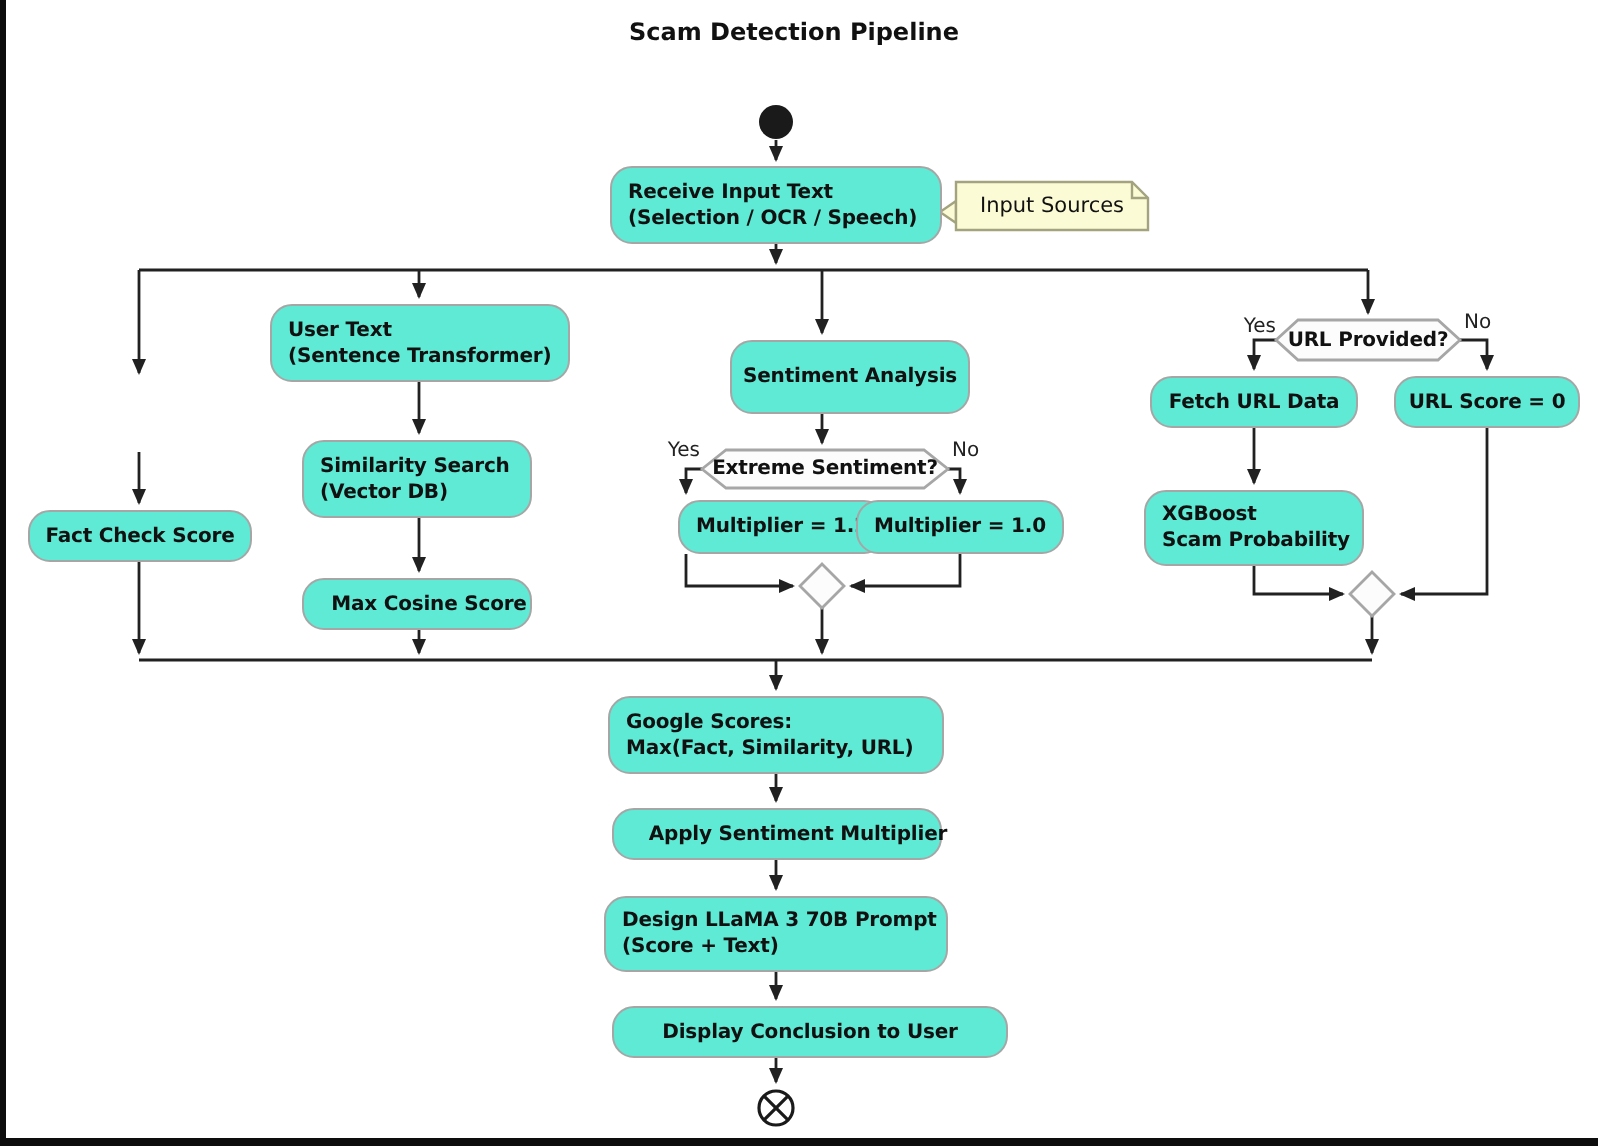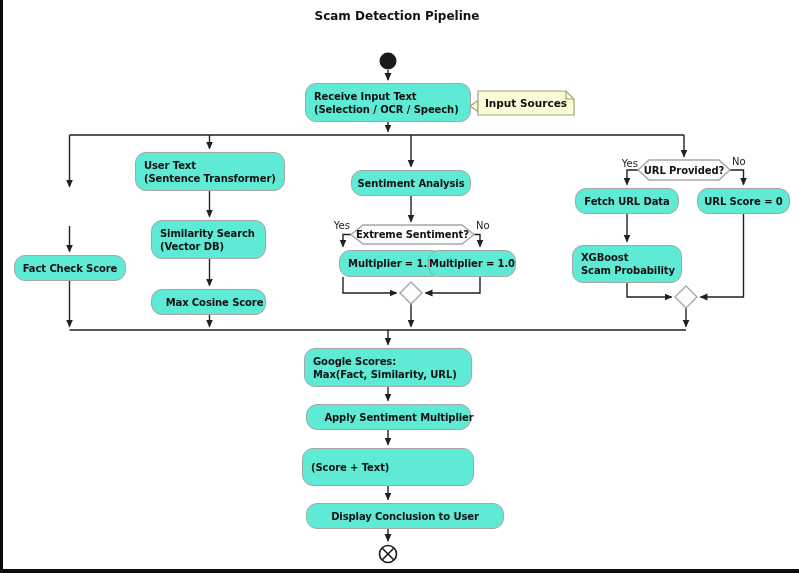--- a/index.html
+++ b/index.html
@@ -26,32 +26,32 @@
     position:absolute;display:flex;align-items:center;justify-content:center;
     font-size:10px;font-weight:bold;white-space:nowrap;letter-spacing:-0.1px;
   }
   .edgelabel{
     position:absolute;font-size:10px;font-weight:normal;color:#222;white-space:nowrap;
   }
   .edgelabel.right{text-align:right;}
   .notelabel{
     position:absolute;left:478px;top:91px;width:96px;height:24px;
     display:flex;align-items:center;justify-content:center;
-    font-size:10.5px;font-weight:bold;white-space:nowrap;
+    font-size:10.5px;font-weight:normal;white-space:nowrap;
   }
   
   #n-receive{left:305px;top:83px;width:166px;height:39px;}
   #n-google{left:8px;top:190px;width:123px;height:36px;}
   #n-factscore{left:14px;top:255px;width:112px;height:26px;}
   #n-embed{left:135px;top:152px;width:150px;height:39px;}
   #n-similarity{left:151px;top:220px;width:115px;height:39px;}
   #n-maxcos{left:151px;top:289px;width:115px;height:26px;padding-left:20px;}
-  #n-sentiment{left:351px;top:170px;width:120px;height:26px;}
+  #n-sentiment{left:365px;top:170px;width:120px;height:37px;}
   #n-mult12{left:291px;top:250px;width:104px;height:27px;margin-left:48px;}
-  #n-mult10{left:428px;top:250px;width:88px;height:27px;}
+  #n-mult10{left:428px;top:250px;width:104px;height:27px;}
   #n-fetch{left:575px;top:188px;width:104px;height:26px;}
   #n-urlscore{left:697px;top:188px;width:93px;height:26px;}
   #n-xgboost{left:572px;top:245px;width:110px;height:38px;}
   #n-combine{left:304px;top:348px;width:168px;height:39px;}
   #n-apply{left:306px;top:404px;width:165px;height:26px;padding-left:29px;}
   #n-design{left:302px;top:448px;width:172px;height:38px;}
   #n-display{left:306px;top:503px;width:198px;height:26px;}
   #hl-extreme{left:351px;top:225px;width:123px;height:19px;}
   #hl-url{left:638px;top:160px;width:92px;height:20px;}
   #el-yes-sent{left:322px;top:220px;width:28px;}
@@ -169,19 +169,20 @@
     <span>XGBoost</span>
     <span>Scam Probability</span>
   </div>
 
   <div class="node" id="n-combine">
     <span>Google Scores:</span>
     <span>Max(Fact, Similarity, URL)</span>
   </div>
   <div class="node center" id="n-apply">Apply Sentiment Multiplier</div>
   <div class="node" id="n-design">
+    <span>Design LLaMA 3 70B Prompt</span>
     <span>(Score + Text)</span>
   </div>
   <div class="node center" id="n-display">Display Conclusion to User</div>
 
   <div class="frame-left"></div>
   <div class="frame-bottom"></div>
 </div>
 
 </body></html>

